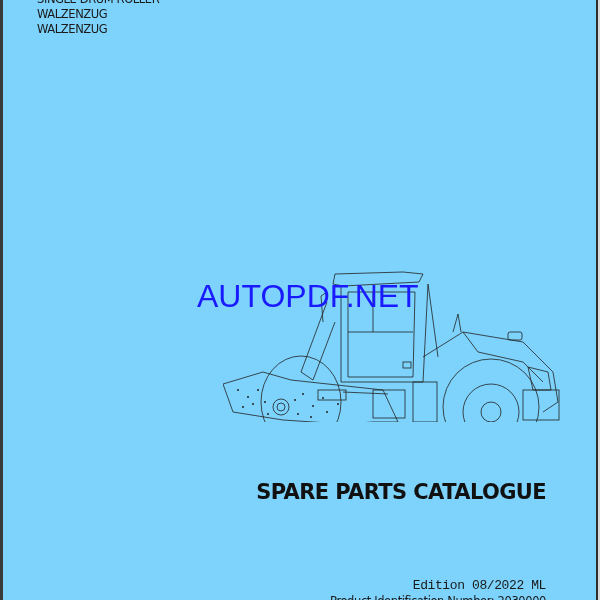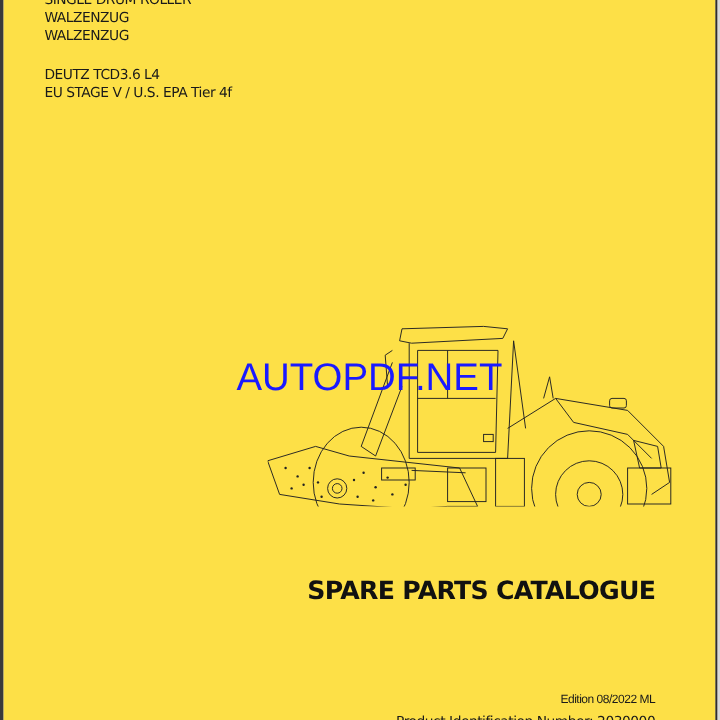--- a/index.html
+++ b/index.html
@@ -1,50 +1,46 @@
 <!DOCTYPE html>
 <html><head>
 <meta charset="utf-8">
 <style>
   html, body { margin:0; padding:0; }
   body { width:600px; height:600px; overflow:hidden; background:#ffffff; position:relative; font-family:"Liberation Sans", sans-serif; }
   .left-border { position:absolute; left:0; top:0; width:3px; height:600px; background:#3a3a3a; }
   .right-border { position:absolute; left:596px; top:0; width:2px; height:600px; background:#2e2e2e; }
   .right-pad { position:absolute; left:598px; top:0; width:2px; height:600px; background:#d8d8d8; }
-  .page { position:absolute; left:3px; top:0; width:593px; height:600px; background:#fde047; }
+  .page { position:absolute; left:3px; top:0; width:593px; height:600px; background:#7dd3fc; }
   .meta { position:absolute; left:34px; font-size:11.5px; line-height:15px; color:#1a1a1a; font-family:"DejaVu Sans", sans-serif; letter-spacing:-0.4px; }
   .meta div { white-space:nowrap; }
   .meta-top { top:-8px; }
   .meta-engine { top:55px; }
-  .watermark { position:absolute; left:194px; top:296px; font-size:32px; color:#1a1aff; font-family:"Liberation Sans", sans-serif; letter-spacing:0px; z-index:3; }
+  .watermark { position:absolute; left:194px; top:278px; font-size:32px; color:#1a1aff; font-family:"Liberation Sans", sans-serif; letter-spacing:0px; z-index:3; }
   .drawing { position:absolute; left:220px; top:262px; width:340px; height:160px; z-index:1; }
   .titles { position:absolute; right:50px; top:480px; font-family:"DejaVu Sans", sans-serif; font-weight:bold; font-size:21px; line-height:25px; color:#111; letter-spacing:-0.6px; }
   .titles div { white-space:nowrap; }
-  .edition { position:absolute; right:50px; top:578px; font-size:10px; color:#1a1a1a; font-family:Liberation Sans, sans-serif; letter-spacing:-0.4px; white-space:nowrap; }
+  .edition { position:absolute; right:50px; top:578px; font-size:13px; color:#1a1a1a; font-family:Liberation Mono, monospace; letter-spacing:-0.4px; white-space:nowrap; }
   .pin { position:absolute; right:50px; top:594px; font-size:11.5px; color:#1a1a1a; font-family:"DejaVu Sans", sans-serif; letter-spacing:-0.4px; white-space:nowrap; }
 </style>
 </head>
 <body>
 
 <div class="left-border"></div>
 <div class="right-border"></div>
 <div class="right-pad"></div>
 
 <div class="page">
 
   <div class="meta meta-top">
     <div>SINGLE DRUM ROLLER</div>
     <div>WALZENZUG</div>
     <div>WALZENZUG</div>
   </div>
 
-  <div class="meta meta-engine">
-    <div>DEUTZ TCD3.6 L4</div>
-    <div>EU STAGE V / U.S. EPA Tier 4f</div>
-  </div>
 
   <svg class="drawing" viewBox="0 0 340 160" fill="none" stroke="#222" stroke-width="0.8">
 
     <path d="M110 22 L112 12 L180 10 L200 12 L196 20 L120 24 Z"></path>
 
     <path d="M118 24 L118 120 L200 120 L205 22"></path>
     <path d="M125 30 L125 115 L190 115 L192 30 Z"></path>
     <path d="M125 70 L190 70"></path>
     <path d="M150 30 L150 70"></path>
 

